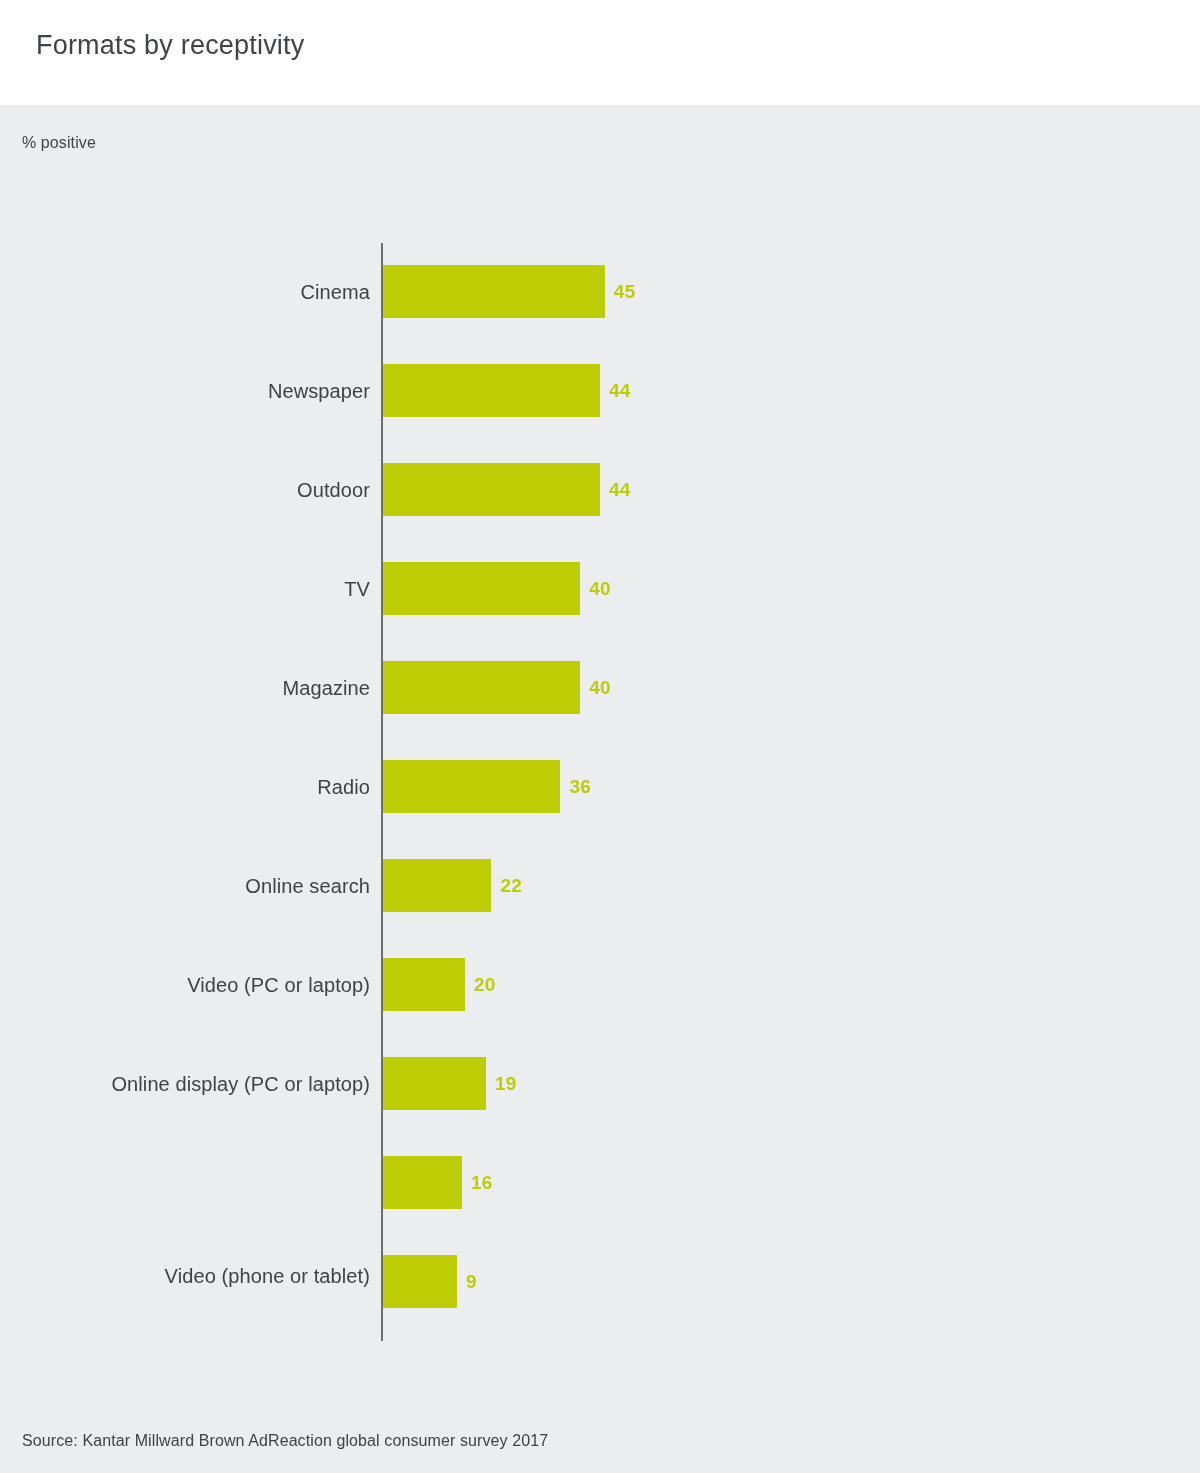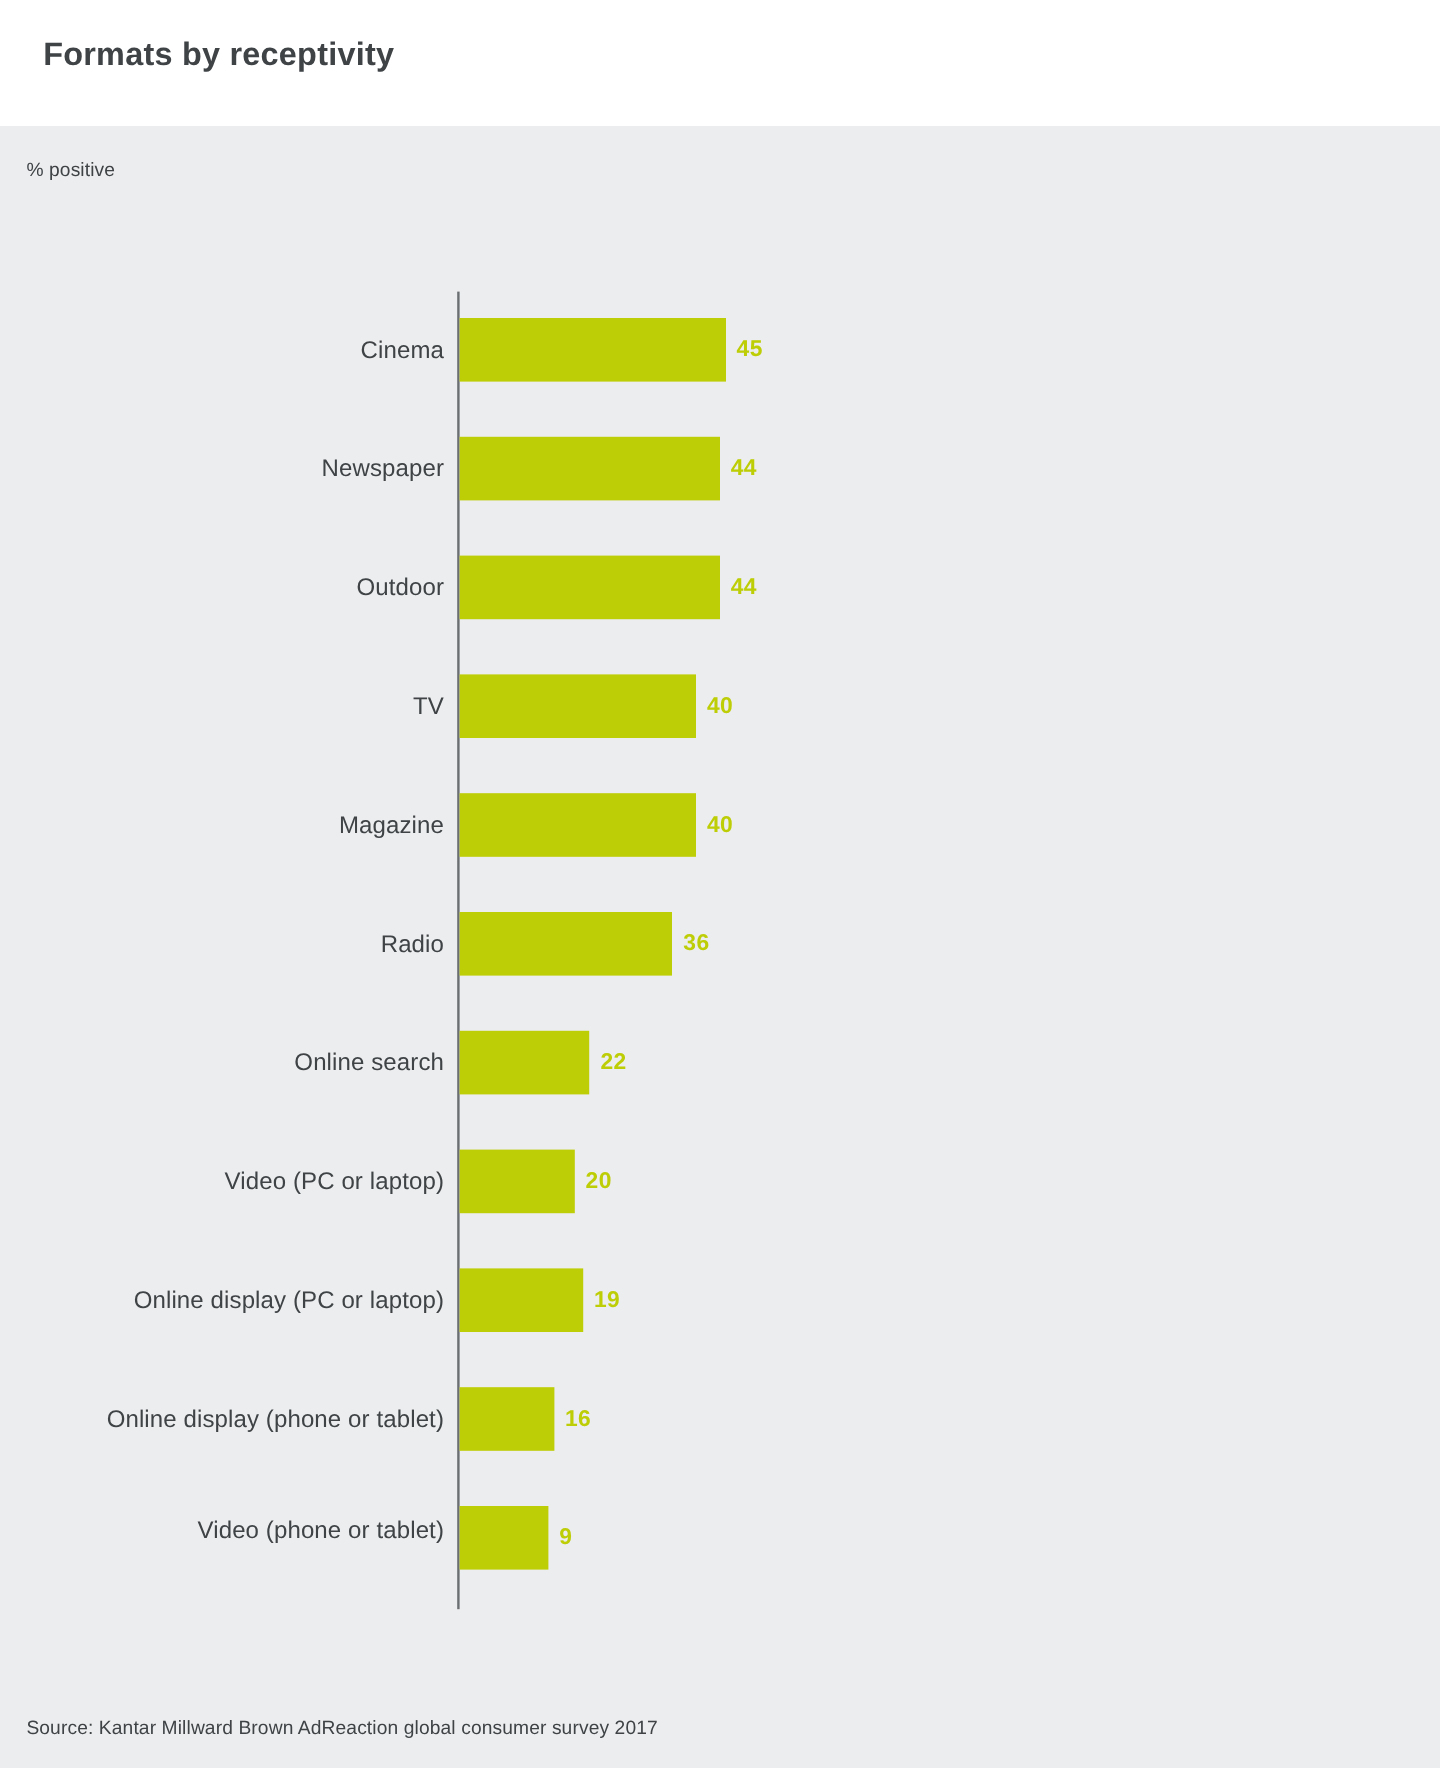--- a/index.html
+++ b/index.html
@@ -23,21 +23,21 @@
     width: 1200px;
     height: 105px;
     background: #ffffff;
     box-sizing: border-box;
   }
   .chart-title {
     position: absolute;
     left: 36px;
     top: 30px;
     font-size: 27px;
-    font-weight: 700;
+    font-weight: 400;
     letter-spacing: 0.2px;
     color: #3f4346;
     white-space: nowrap;
   }
 
   
   .axis-note {
     position: absolute;
     left: 22px;
     top: 134px;
@@ -177,34 +177,33 @@
       </div>
       <div class="row" style="top: 616px;">
         <div class="row-label" style="top: 8.5px;">Online search</div>
         <div class="row-bar-wrap" style="width: 108.46px;">
           <div class="row-bar" style="width: 100%; background: rgb(189, 205, 6);"></div>
           <div class="row-value" style="color: rgb(189, 205, 6);">22</div>
         </div>
       </div>
       <div class="row" style="top: 715px;">
         <div class="row-label" style="top: 8.5px;">Video (PC or laptop)</div>
-        <div class="row-bar-wrap" style="width: 96px;">
+        <div class="row-bar-wrap" style="width: 82px;">
           <div class="row-bar" style="width: 100%; background: rgb(189, 205, 6);"></div>
           <div class="row-value" style="color: rgb(189, 205, 6);">20</div>
         </div>
       </div>
       <div class="row" style="top: 814px;">
         <div class="row-label" style="top: 8.5px;">Online display (PC or laptop)</div>
         <div class="row-bar-wrap" style="width: 103px;">
           <div class="row-bar" style="width: 100%; background: rgb(189, 205, 6);"></div>
           <div class="row-value" style="color: rgb(189, 205, 6);">19</div>
         </div>
       </div>
       <div class="row" style="top: 913px;">
-        <div class="row-label" style="top: 8.5px;">Online display (phone or tablet)</div>
         <div class="row-bar-wrap" style="width: 78.88px;">
           <div class="row-bar" style="width: 100%; background: rgb(189, 205, 6);"></div>
           <div class="row-value" style="color: rgb(189, 205, 6);">16</div>
         </div>
       </div>
       <div class="row" style="top: 1012px;">
         <div class="row-label" style="top: 3px;">Video (phone or tablet)</div>
         <div class="row-bar-wrap" style="width: 73.95px;">
           <div class="row-bar" style="width: 100%; background: rgb(189, 205, 6);"></div>
           <div class="row-value" style="color: rgb(189, 205, 6);">9</div>

